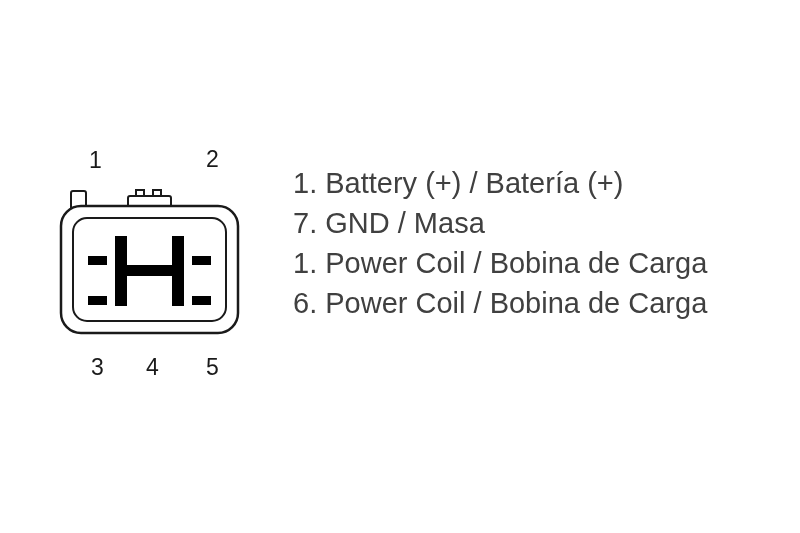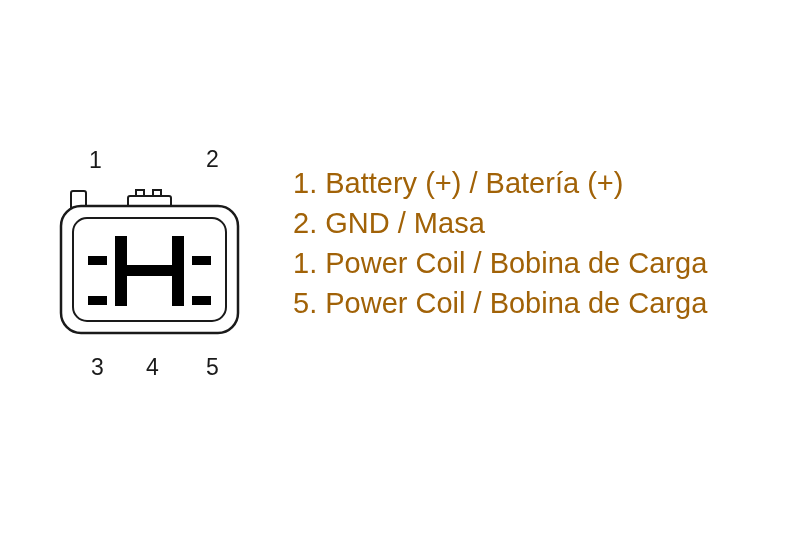--- a/index.html
+++ b/index.html
@@ -20,21 +20,21 @@
   }
   .legend {
     position: absolute;
     left: 293px;
     top: 163px;
   }
   .legend-item {
     font-size: 29px;
     line-height: 40px;
     white-space: nowrap;
-    color: #a16207;
+    color: #404040;
   }
 </style>
 </head>
 <body>
 
 <div class="stage">
 
   <svg class="connector-svg" width="800" height="533" viewBox="0 0 800 533">
 
     <rect x="71" y="191" width="15" height="22" rx="2" fill="#ffffff" stroke="#1a1a1a" stroke-width="2"></rect>
@@ -57,18 +57,18 @@
   </svg>
 
   <div class="pin-label" style="left:89px;  top:147px;">1</div>
   <div class="pin-label" style="left:206px; top:146px;">2</div>
   <div class="pin-label" style="left:91px;  top:354px;">3</div>
   <div class="pin-label" style="left:146px; top:354px;">4</div>
   <div class="pin-label" style="left:206px; top:354px;">5</div>
 
   <div class="legend">
     <div class="legend-item">1. Battery (+) / Batería (+)</div>
-    <div class="legend-item">2. GND / Masa</div>
+    <div class="legend-item">7. GND / Masa</div>
     <div class="legend-item">1. Power Coil / Bobina de Carga</div>
-    <div class="legend-item">5. Power Coil / Bobina de Carga</div>
+    <div class="legend-item">6. Power Coil / Bobina de Carga</div>
   </div>
 
 </div>
 
 </body></html>

